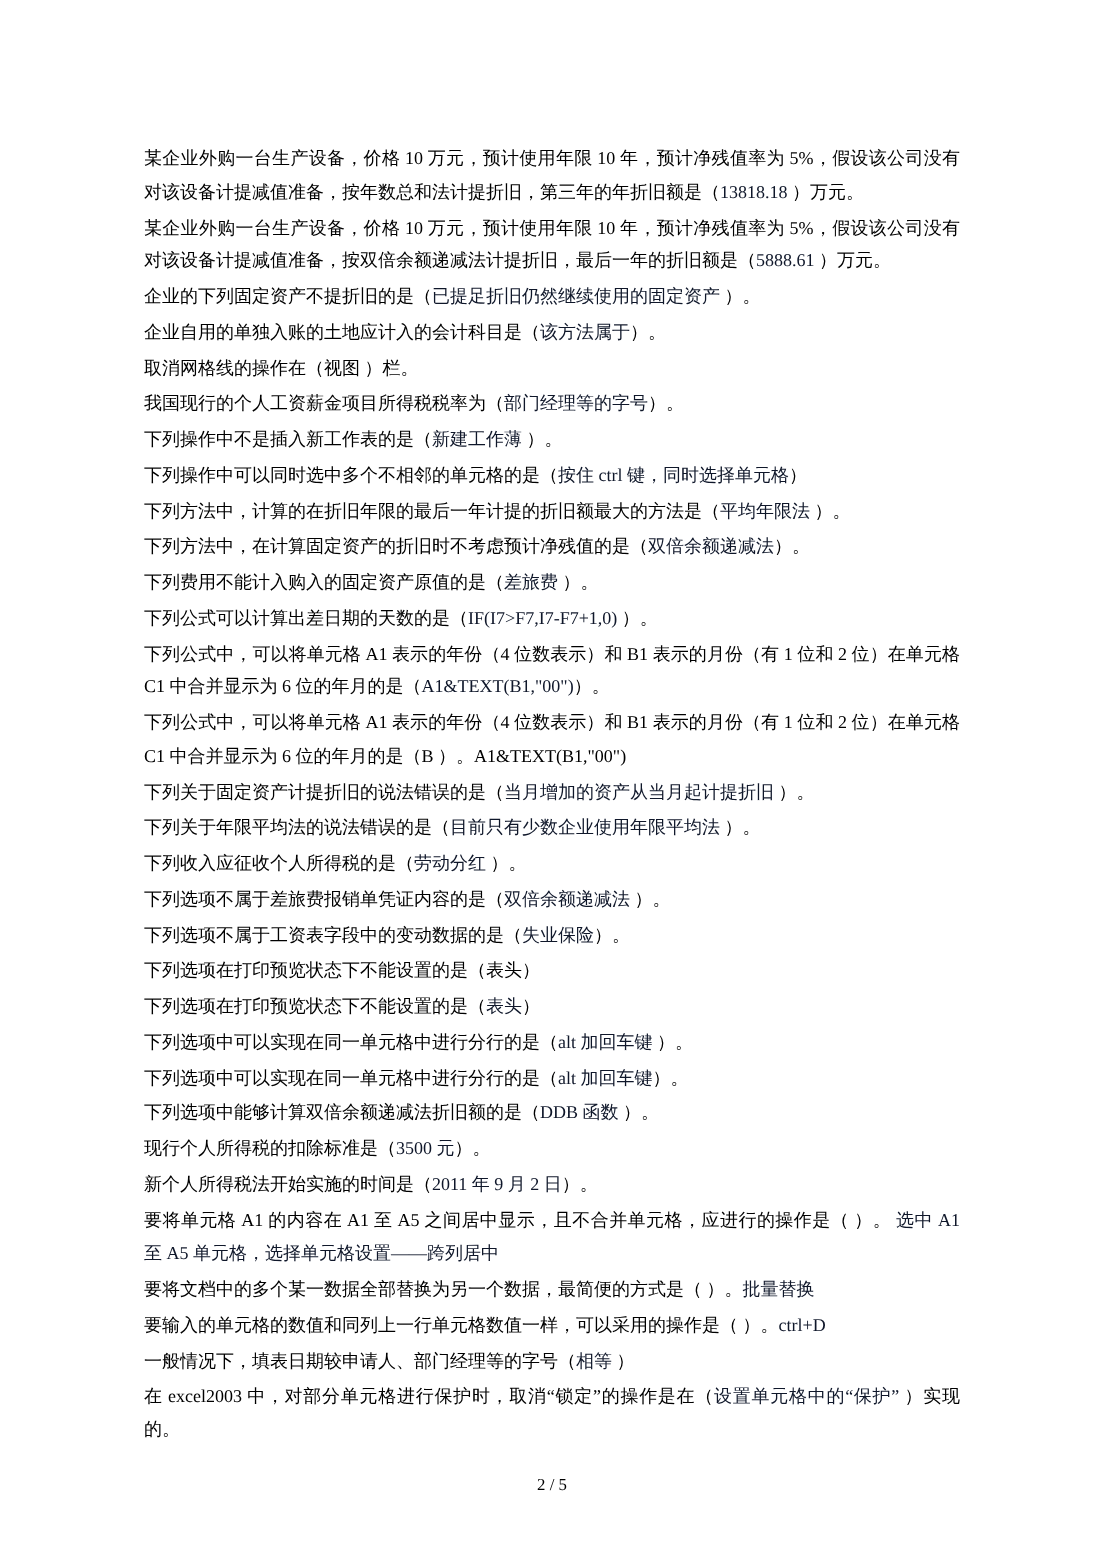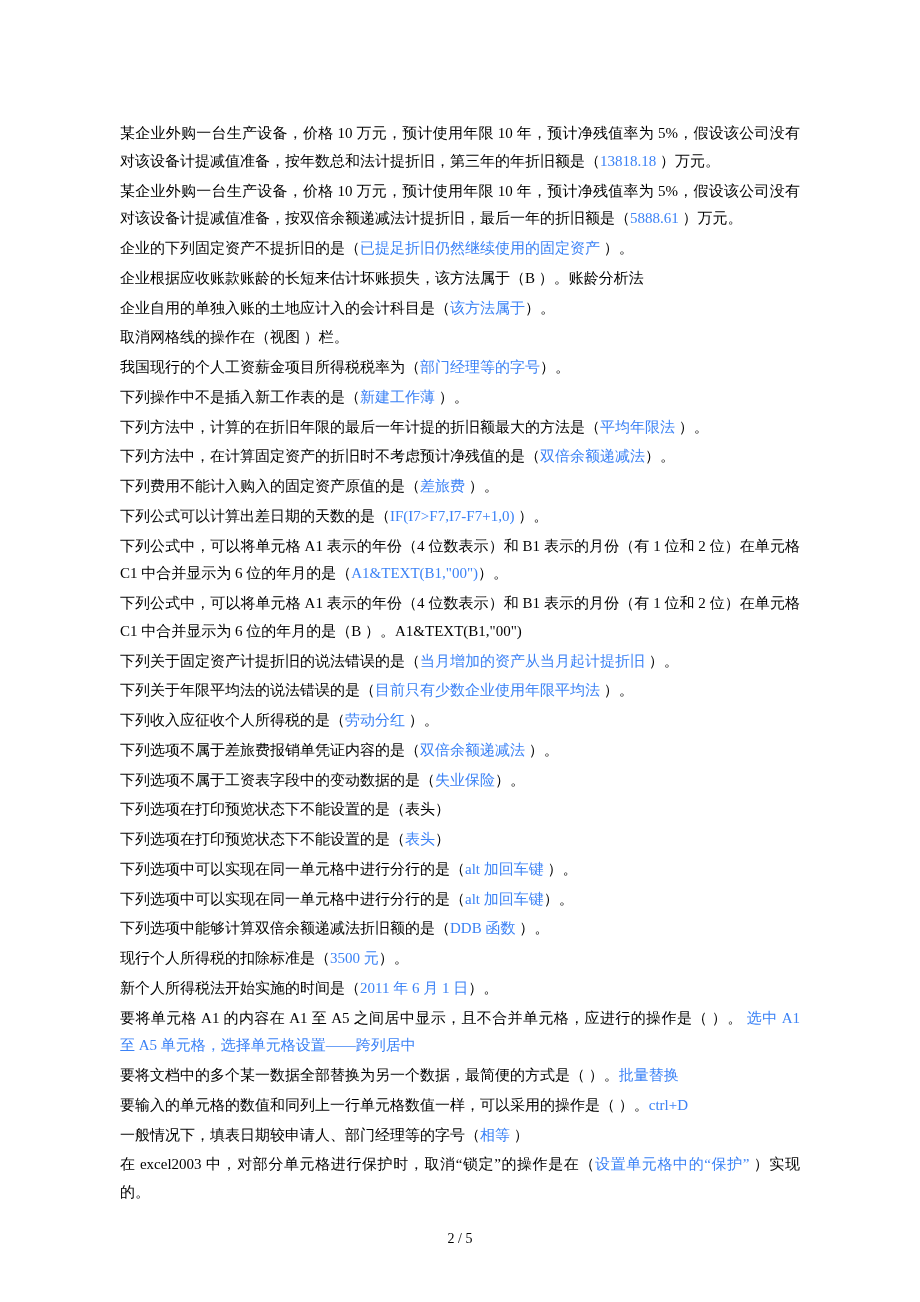--- a/index.html
+++ b/index.html
@@ -16,62 +16,62 @@
     min-height: 1302px;
     box-sizing: border-box;
     padding: 120px 120px 40px 120px;
     position: relative;
   }
   .para {
     margin: 0 0 2px 0;
     text-align: justify;
   }
   .ans {
-    color: #3b82f6;
+    color: #0f172a;
   }
   .footer {
     position: absolute;
     bottom: 50px;
     left: 0;
     width: 100%;
     text-align: center;
     font-size: 14px;
   }
 </style>
 </head>
 <body>
 
 <div class="page">
   <div id="content">
       <p class="para"><span>某企业外购一台生产设备，价格 10 万元，预计使用年限 10 年，预计净残值率为 5%，假设该公司没有对该设备计提减值准备，按年数总和法计提折旧，第三年的年折旧额是（</span><span class="ans">13818.18 </span><span>）万元。</span></p>
       <p class="para"><span>某企业外购一台生产设备，价格 10 万元，预计使用年限 10 年，预计净残值率为 5%，假设该公司没有对该设备计提减值准备，按双倍余额递减法计提折旧，最后一年的折旧额是（</span><span class="ans">5888.61 </span><span>）万元。</span></p>
       <p class="para"><span>企业的下列固定资产不提折旧的是（</span><span class="ans">已提足折旧仍然继续使用的固定资产 </span><span>）。</span></p>
-      <p class="para"><span>企业根据应收账款账龄的长短来估计坏账损失，该方法属于（B ）。账龄分析法</span></p>
       <p class="para"><span>企业自用的单独入账的土地应计入的会计科目是（</span><span class="ans">该方法属于</span><span>）。</span></p>
       <p class="para"><span>取消网格线的操作在（视图 ）栏。</span></p>
       <p class="para"><span>我国现行的个人工资薪金项目所得税税率为（</span><span class="ans">部门经理等的字号</span><span>）。</span></p>
       <p class="para"><span>下列操作中不是插入新工作表的是（</span><span class="ans">新建工作薄 </span><span>）。</span></p>
+      <p class="para"><span>下列操作中可以同时选中多个不相邻的单元格的是（</span><span class="ans">按住 ctrl 键，同时选择单元格</span><span>）</span></p>
       <p class="para"><span>下列方法中，计算的在折旧年限的最后一年计提的折旧额最大的方法是（</span><span class="ans">平均年限法 </span><span>）。</span></p>
       <p class="para"><span>下列方法中，在计算固定资产的折旧时不考虑预计净残值的是（</span><span class="ans">双倍余额递减法</span><span>）。</span></p>
       <p class="para"><span>下列费用不能计入购入的固定资产原值的是（</span><span class="ans">差旅费 </span><span>）。</span></p>
       <p class="para"><span>下列公式可以计算出差日期的天数的是（</span><span class="ans">IF(I7&gt;F7,I7-F7+1,0)   </span><span>）。</span></p>
       <p class="para"><span>下列公式中，可以将单元格 A1 表示的年份（4 位数表示）和 B1 表示的月份（有 1 位和 2 位）在单元格 C1 中合并显示为 6 位的年月的是（</span><span class="ans">A1&amp;TEXT(B1,"00")</span><span>）。</span></p>
       <p class="para"><span>下列公式中，可以将单元格 A1 表示的年份（4 位数表示）和 B1 表示的月份（有 1 位和 2 位）在单元格 C1 中合并显示为 6 位的年月的是（B  ）。A1&amp;TEXT(B1,"00")</span></p>
       <p class="para"><span>下列关于固定资产计提折旧的说法错误的是（</span><span class="ans">当月增加的资产从当月起计提折旧 </span><span>）。</span></p>
       <p class="para"><span>下列关于年限平均法的说法错误的是（</span><span class="ans">目前只有少数企业使用年限平均法 </span><span>）。</span></p>
       <p class="para"><span>下列收入应征收个人所得税的是（</span><span class="ans">劳动分红 </span><span>）。</span></p>
       <p class="para"><span>下列选项不属于差旅费报销单凭证内容的是（</span><span class="ans">双倍余额递减法 </span><span>）。</span></p>
       <p class="para"><span>下列选项不属于工资表字段中的变动数据的是（</span><span class="ans">失业保险</span><span>）。</span></p>
       <p class="para"><span>下列选项在打印预览状态下不能设置的是（表头）</span></p>
       <p class="para"><span>下列选项在打印预览状态下不能设置的是（</span><span class="ans">表头</span><span>）</span></p>
       <p class="para"><span>下列选项中可以实现在同一单元格中进行分行的是（</span><span class="ans">alt 加回车键 </span><span>）。</span></p>
       <p class="para"><span>下列选项中可以实现在同一单元格中进行分行的是（</span><span class="ans">alt 加回车键</span><span>）。</span></p>
       <p class="para"><span>下列选项中能够计算双倍余额递减法折旧额的是（</span><span class="ans">DDB 函数 </span><span>）。</span></p>
       <p class="para"><span>现行个人所得税的扣除标准是（</span><span class="ans">3500 元</span><span>）。</span></p>
-      <p class="para"><span>新个人所得税法开始实施的时间是（</span><span class="ans">2011 年 6 月 1 日</span><span>）。</span></p>
+      <p class="para"><span>新个人所得税法开始实施的时间是（</span><span class="ans">2011 年 9 月 2 日</span><span>）。</span></p>
       <p class="para"><span>要将单元格 A1 的内容在 A1 至 A5 之间居中显示，且不合并单元格，应进行的操作是（ ）。 </span><span class="ans">选中 A1 至 A5 单元格，选择单元格设置——跨列居中</span></p>
       <p class="para"><span>要将文档中的多个某一数据全部替换为另一个数据，最简便的方式是（ ）。</span><span class="ans">批量替换</span></p>
       <p class="para"><span>要输入的单元格的数值和同列上一行单元格数值一样，可以采用的操作是（ ）。</span><span class="ans">ctrl+D</span></p>
       <p class="para"><span>一般情况下，填表日期较申请人、部门经理等的字号（</span><span class="ans">相等 </span><span>）</span></p>
       <p class="para"><span>在 excel2003 中，对部分单元格进行保护时，取消“锁定”的操作是在（</span><span class="ans">设置单元格中的“保护”   </span><span>）实现的。</span></p>
     </div>
   <div class="footer">2 / 5</div>
 </div>
 
 </body></html>

